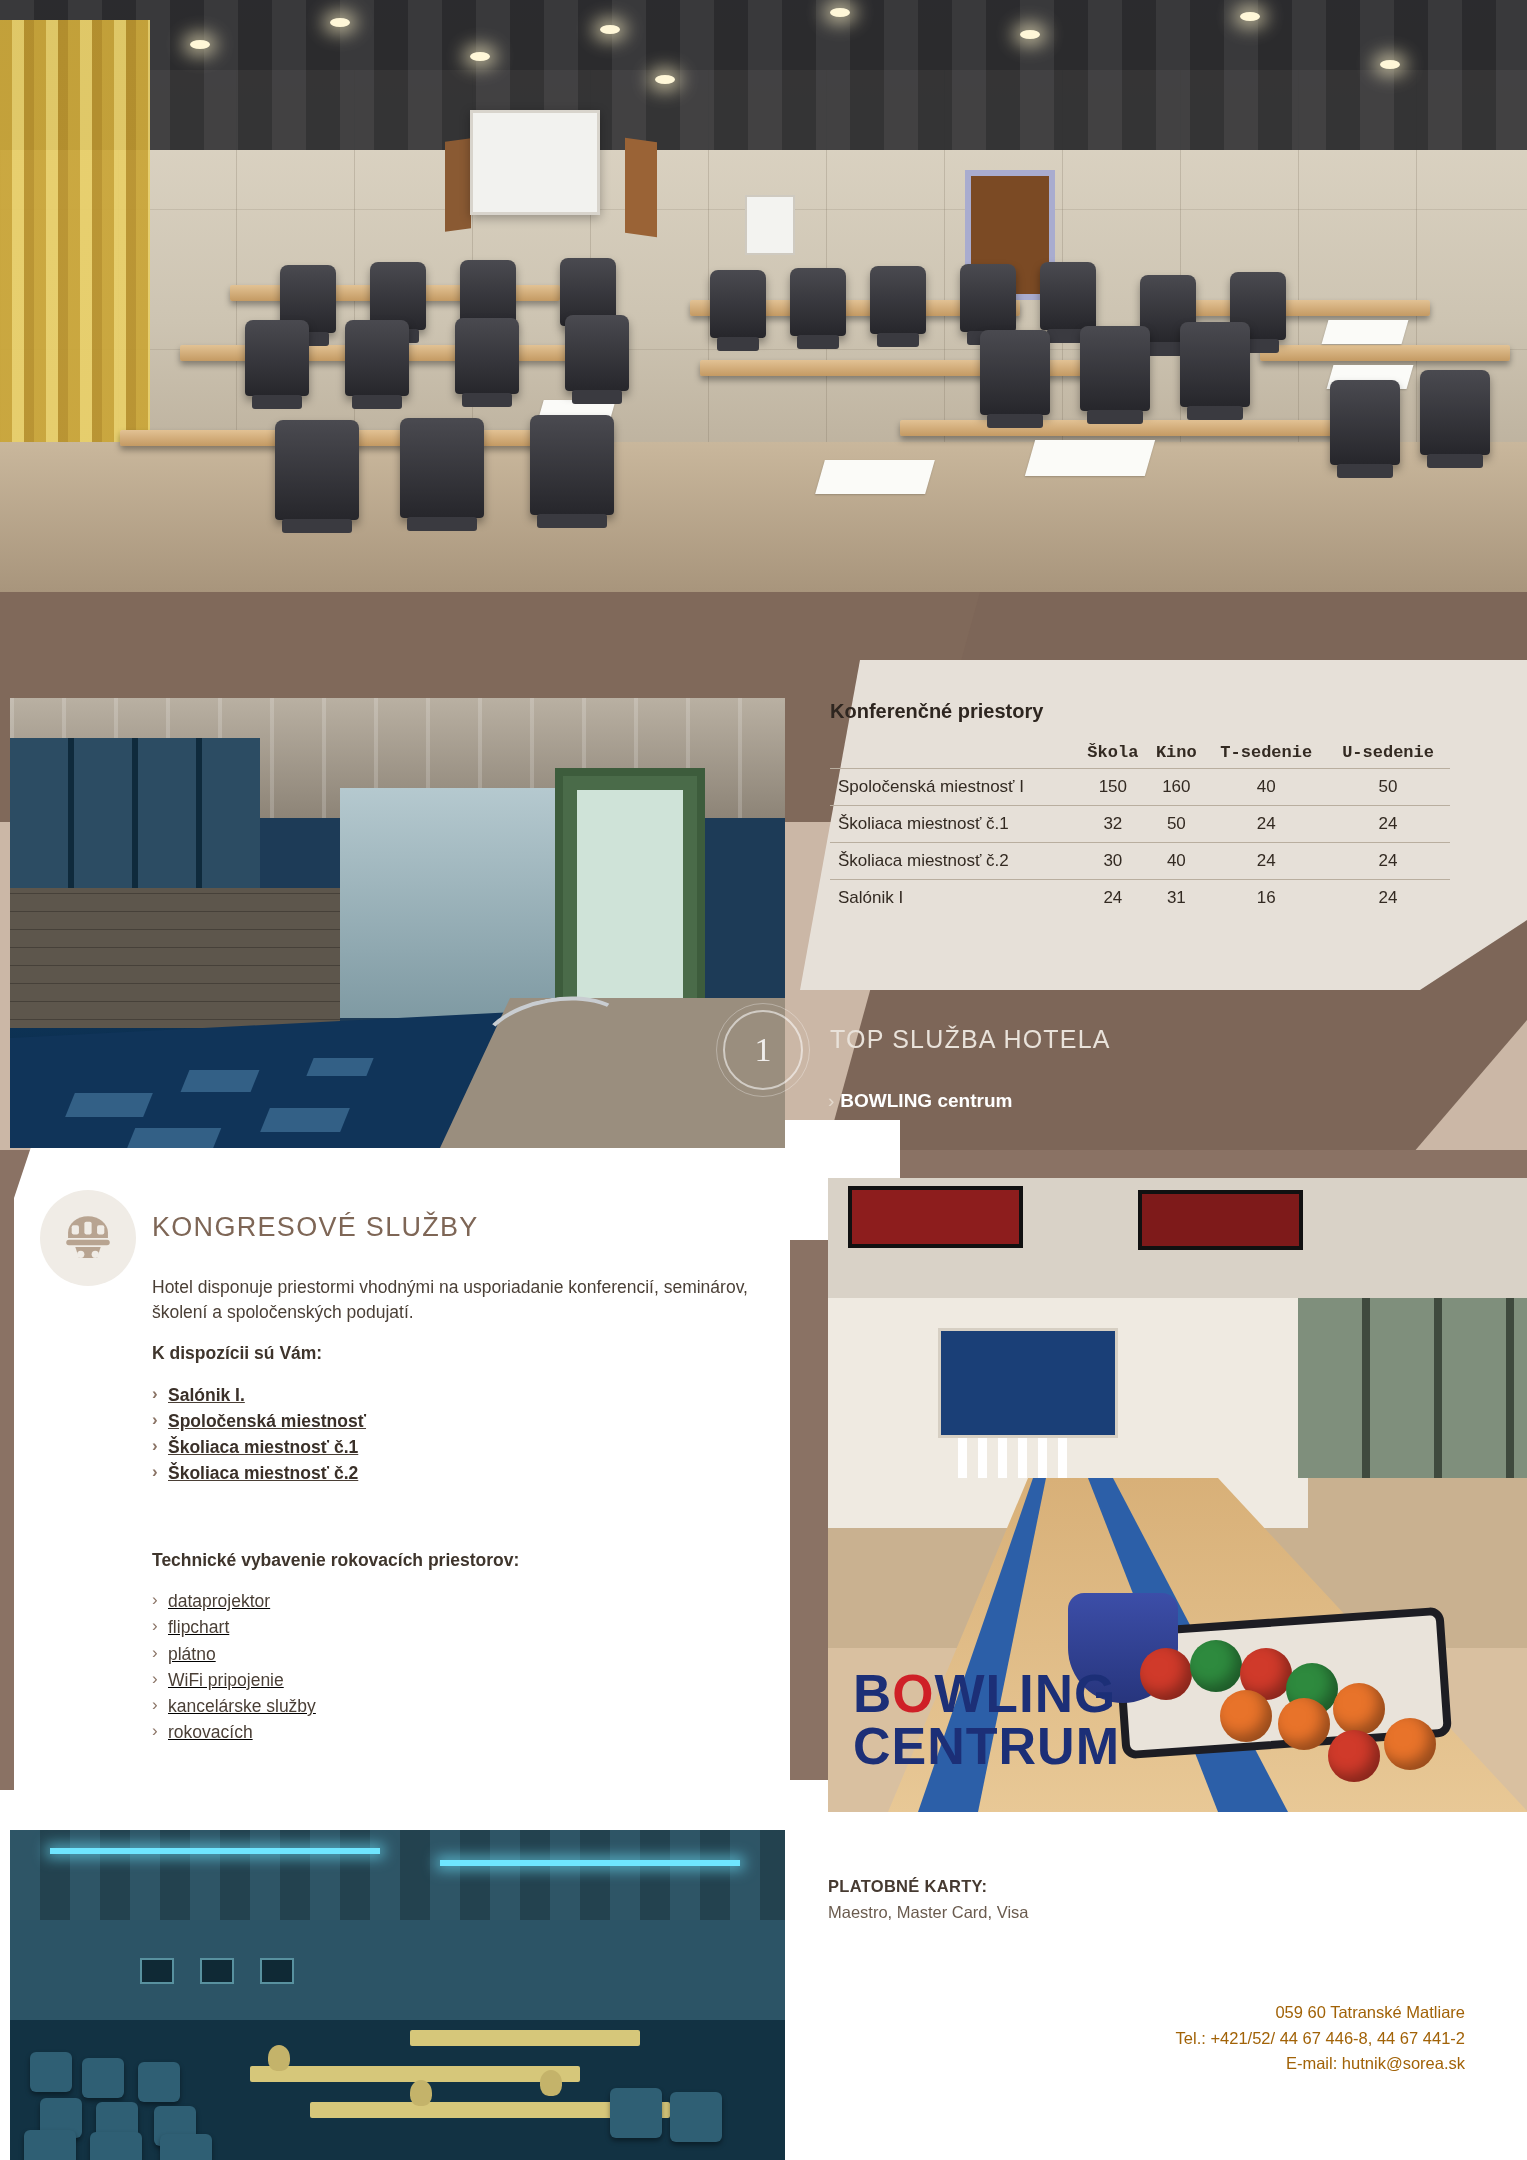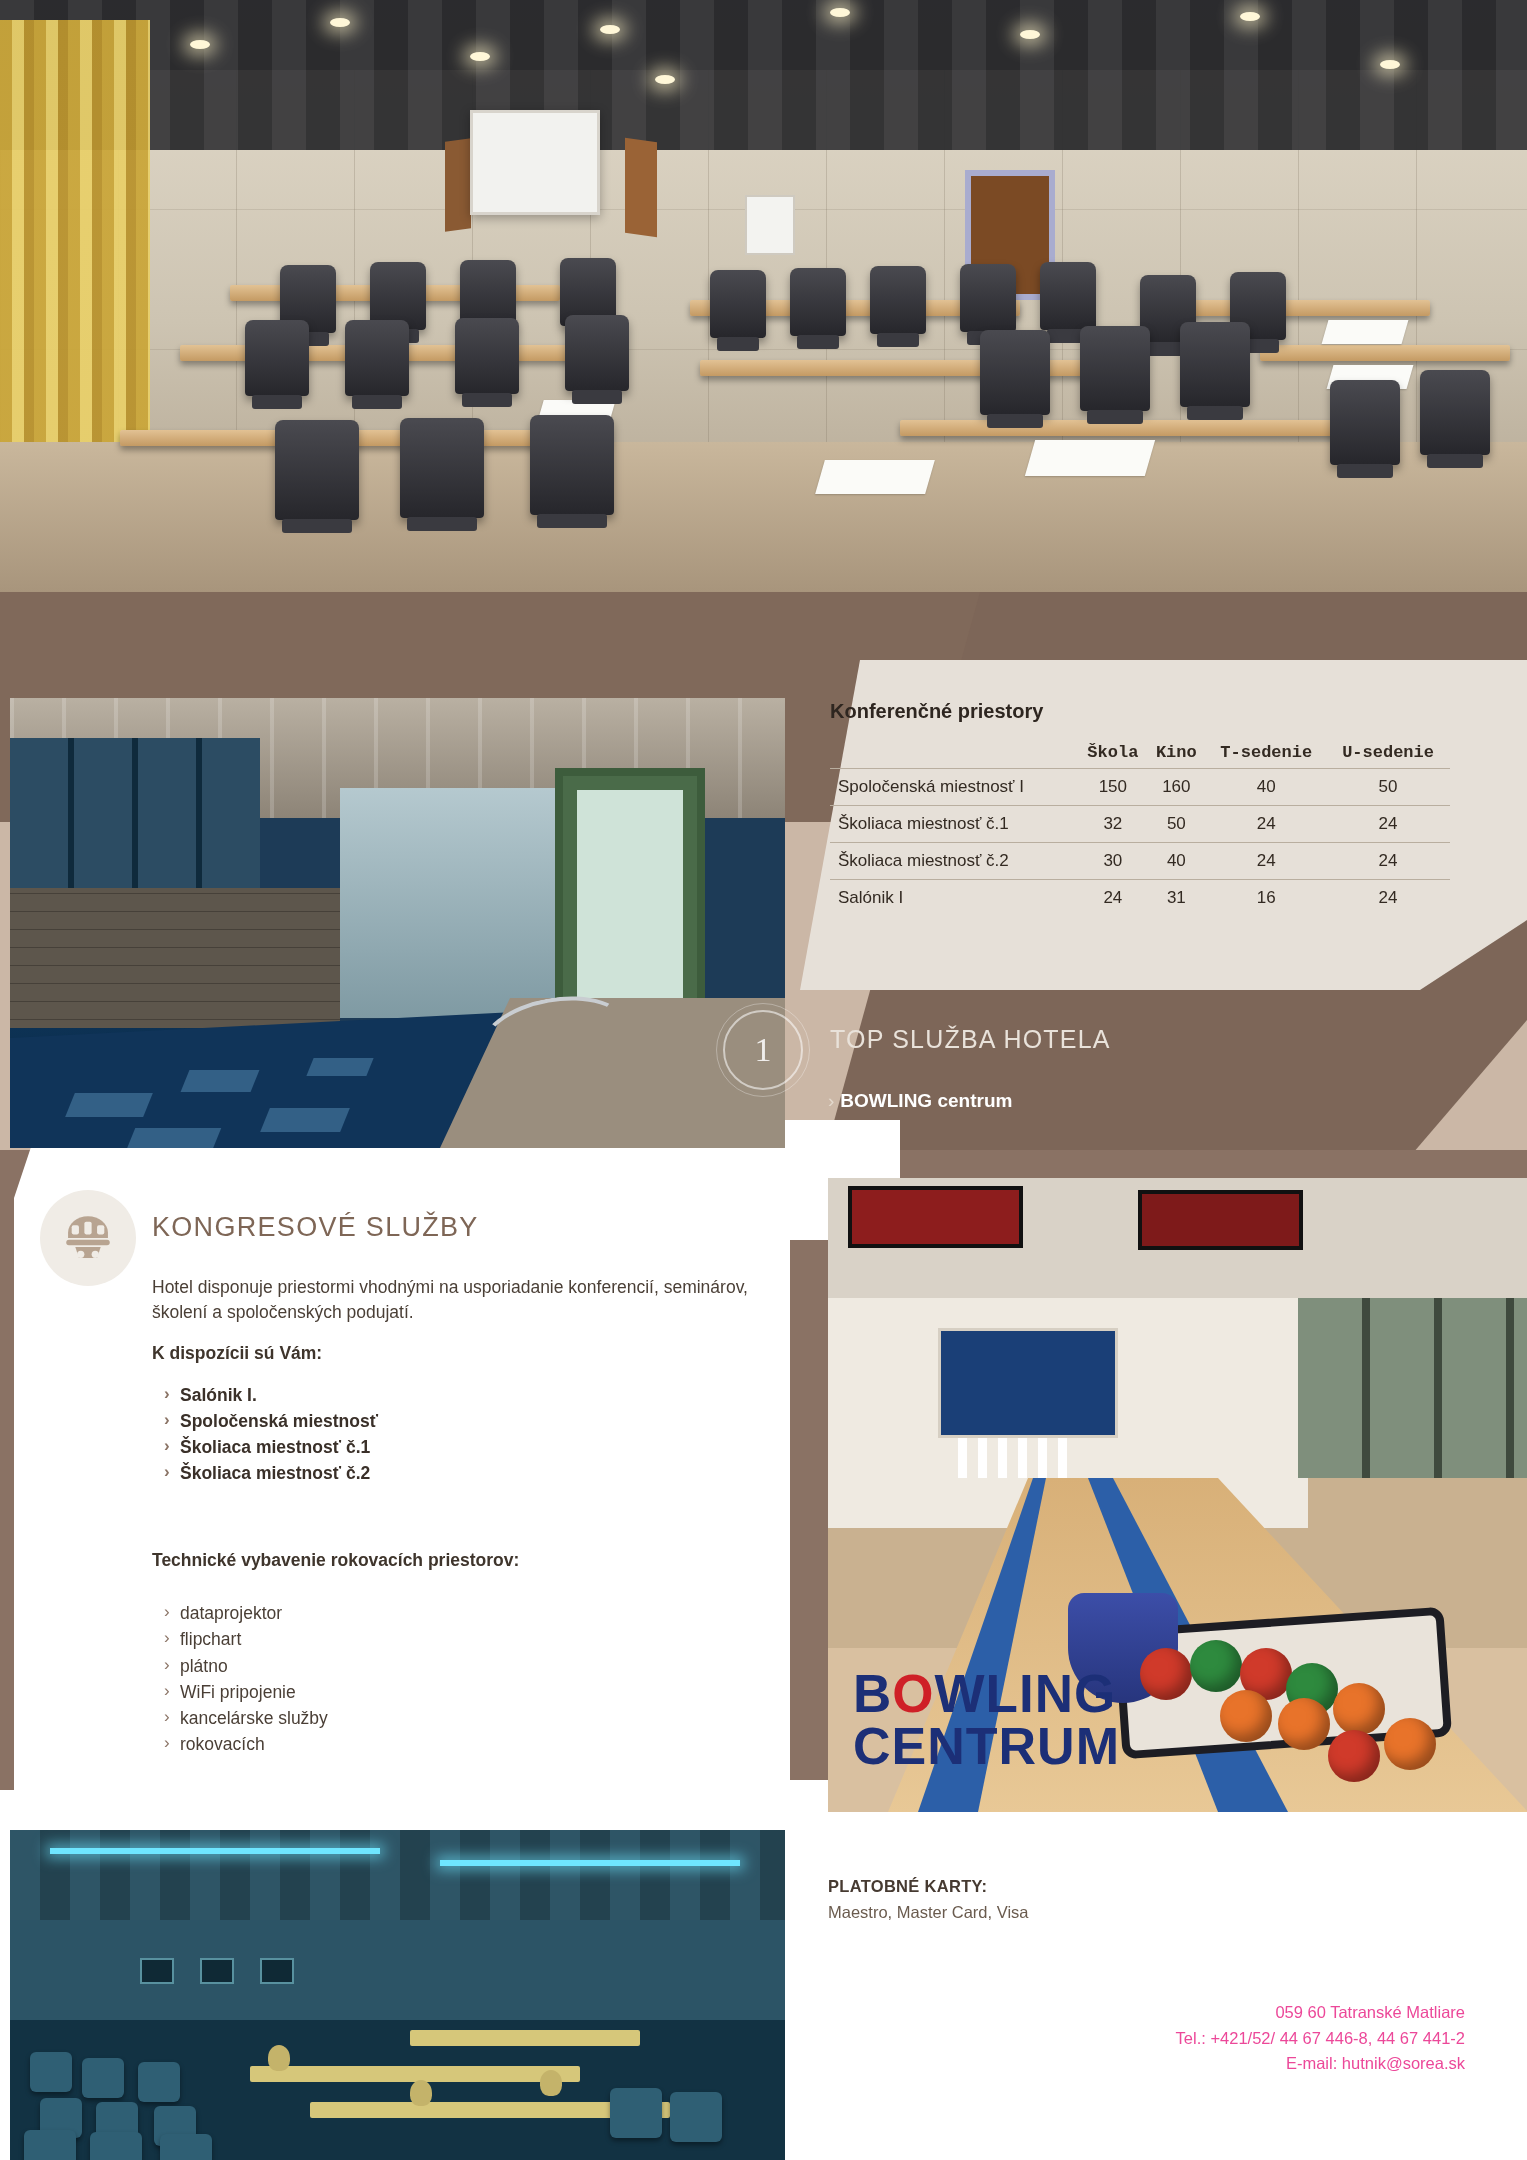--- a/index.html
+++ b/index.html
@@ -178,21 +178,21 @@
   .kong-icon svg{width:58px;height:58px;}
   .kong-title{
     position:absolute; left:152px; top:1212px; font-size:27px; letter-spacing:1.3px;
     color:#7e6656; font-weight:400;
   }
   .kong-body{
     position:absolute; left:152px; top:1275px; width:610px; color:#4a3f36; font-size:17.5px; line-height:1.42;
   }
   .kong-body p{margin:0 0 16px 0;}
   .kong-strong{font-weight:bold;color:#3f352c;margin:0 0 14px 0;font-size:17.5px;}
-  .arrow-list{margin:12px;padding:0;list-style:none;}
+  .arrow-list{margin:0;padding:0;list-style:none;text-decoration:underline;}
   .arrow-list li{position:relative;padding-left:16px;font-size:17.5px;line-height:1.5;color:#4a3f36;}
   .arrow-list li:before{content:"\203A";position:absolute;left:0;top:-1px;color:#8a7365;font-size:17px;}
   .arrow-list.bold li{font-weight:bold;color:#3a3029;}
   .tech-head{position:absolute;left:152px;top:1550px;font-weight:bold;font-size:17.5px;color:#3f352c;}
   .tech-list{position:absolute;left:152px;top:1588px;}
 
   
   .bowl {
     position:absolute; left:828px; top:1178px; width:699px; height:634px; overflow:hidden;
     background:#c9b190;
@@ -235,21 +235,21 @@
   .hall-wall{position:absolute;left:0;top:90px;width:100%;height:130px;background:#2c5466;}
   .hall-screen{position:absolute;width:34px;height:26px;background:#0f2935;border:2px solid #58919f;}
   .hall-floor{position:absolute;left:0;bottom:0;width:100%;height:140px;background:#123243;}
   .hall-chair{position:absolute;width:42px;height:40px;border-radius:6px;background:#2f5f74;box-shadow:0 3px 5px rgba(0,0,0,.4);}
   .hall-table{position:absolute;height:16px;background:#d6c77a;border-radius:2px;}
   .hall-flower{position:absolute;width:22px;height:26px;border-radius:50% 50% 40% 40%;background:#c4b36a;}
 
   
   .pay-head{position:absolute;left:828px;top:1877px;font-size:16.5px;font-weight:bold;color:#463a31;letter-spacing:.3px;}
   .pay-sub{position:absolute;left:828px;top:1903px;font-size:16.5px;color:#6a5b4e;}
-  .addr{position:absolute;right:62px;top:2000px;text-align:right;font-size:16.5px;color:#ec4899;line-height:1.55;}
+  .addr{position:absolute;right:62px;top:2000px;text-align:right;font-size:16.5px;color:#a16207;line-height:1.55;}
 </style>
 </head>
 <body>
 
 <div class="hero">
   <div class="hero-walls"></div>
   <div class="hero-panel-grid"></div>
   <div class="hero-ceiling"></div>
   <div class="hero-lamp" style="left:190px;top:40px"></div>
   <div class="hero-lamp" style="left:330px;top:18px"></div>

